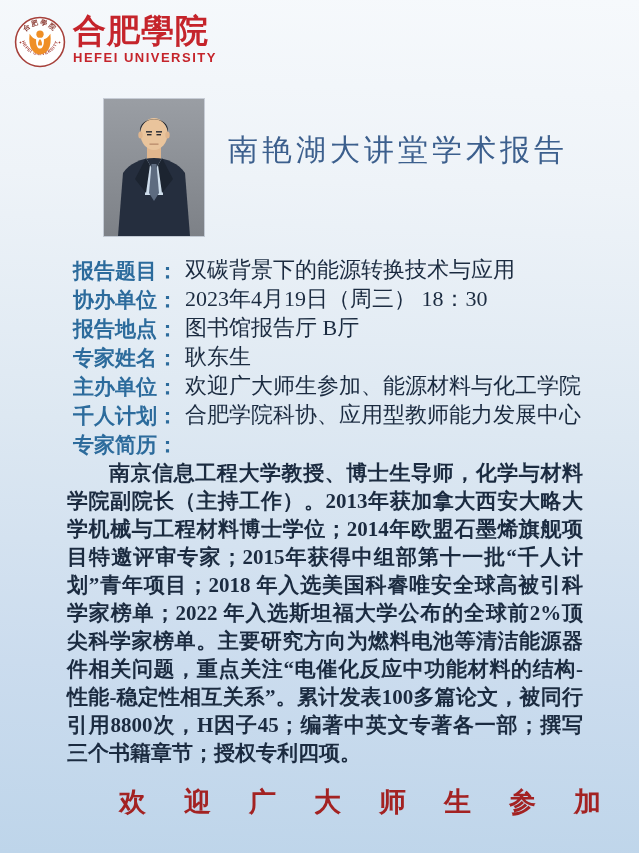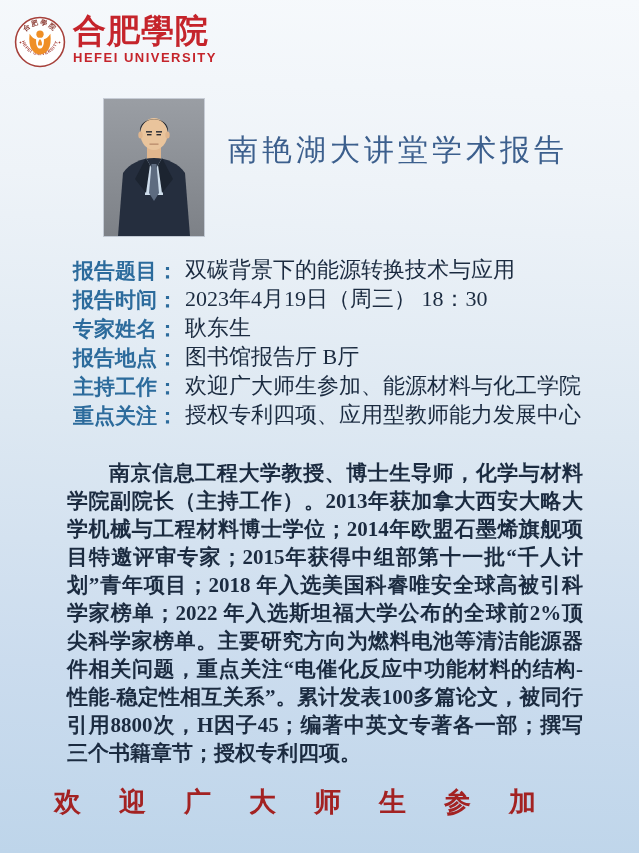--- a/index.html
+++ b/index.html
@@ -51,21 +51,21 @@
     position:absolute; left:63px; top:455px; width:516px;
     margin:4px; font-size:21px; line-height:28px; color:#1b2b40;
     text-align:justify; text-indent:2em; font-weight:bold;
     -webkit-text-stroke:0;
   }
 
   
   .welcome {
     position:absolute; top:784px; left:0; width:100%;
     box-sizing:border-box; padding-left:54px;
-    text-align:left; white-space:nowrap;
+    text-align:right; white-space:nowrap;
     color:#a32222; font-size:27px; font-weight:bold; letter-spacing:38px;
   }
 </style>
 </head>
 <body>
 
 <div class="poster">
 
   <div class="logo-row">
     <svg class="seal" viewBox="0 0 100 100">
@@ -133,38 +133,42 @@
   </div>
 
   <div class="main-title">南艳湖大讲堂学术报告</div>
 
   <div class="details">
     <div class="detail-row">
       <span class="detail-label">报告题目：</span>
       <span class="detail-value">双碳背景下的能源转换技术与应用</span>
     </div>
     <div class="detail-row">
-      <span class="detail-label">报告时间：</span>
+      <span class="detail-label">协办单位：</span>
       <span class="detail-value">2023年4月19日（周三）  18：30</span>
+    </div>
+    <div class="detail-row">
+      <span class="detail-label">报告地点：</span>
+      <span class="detail-value">图书馆报告厅 B厅</span>
     </div>
     <div class="detail-row">
       <span class="detail-label">专家姓名：</span>
       <span class="detail-value">耿东生</span>
     </div>
     <div class="detail-row">
-      <span class="detail-label">报告地点：</span>
-      <span class="detail-value">图书馆报告厅 B厅</span>
-    </div>
-    <div class="detail-row">
-      <span class="detail-label">主持工作：</span>
+      <span class="detail-label">主办单位：</span>
       <span class="detail-value">欢迎广大师生参加、能源材料与化工学院</span>
     </div>
     <div class="detail-row">
-      <span class="detail-label">重点关注：</span>
-      <span class="detail-value">授权专利四项、应用型教师能力发展中心</span>
+      <span class="detail-label">千人计划：</span>
+      <span class="detail-value">合肥学院科协、应用型教师能力发展中心</span>
+    </div>
+    <div class="detail-row">
+      <span class="detail-label">专家简历：</span>
+      <span class="detail-value"></span>
     </div>
   </div>
 
   <p class="bio">南京信息工程大学教授、博士生导师，化学与材料学院副院长（主持工作）。2013年获加拿大西安大略大学机械与工程材料博士学位；2014年欧盟石墨烯旗舰项目特邀评审专家；2015年获得中组部第十一批“千人计划”青年项目；2018 年入选美国科睿唯安全球高被引科学家榜单；2022 年入选斯坦福大学公布的全球前2%顶尖科学家榜单。主要研究方向为燃料电池等清洁能源器件相关问题，重点关注“电催化反应中功能材料的结构-性能-稳定性相互关系”。累计发表100多篇论文，被同行引用8800次，H因子45；编著中英文专著各一部；撰写三个书籍章节；授权专利四项。</p>
 
   <div class="welcome">欢迎广大师生参加</div>
 
 </div>
 
 </body></html>

